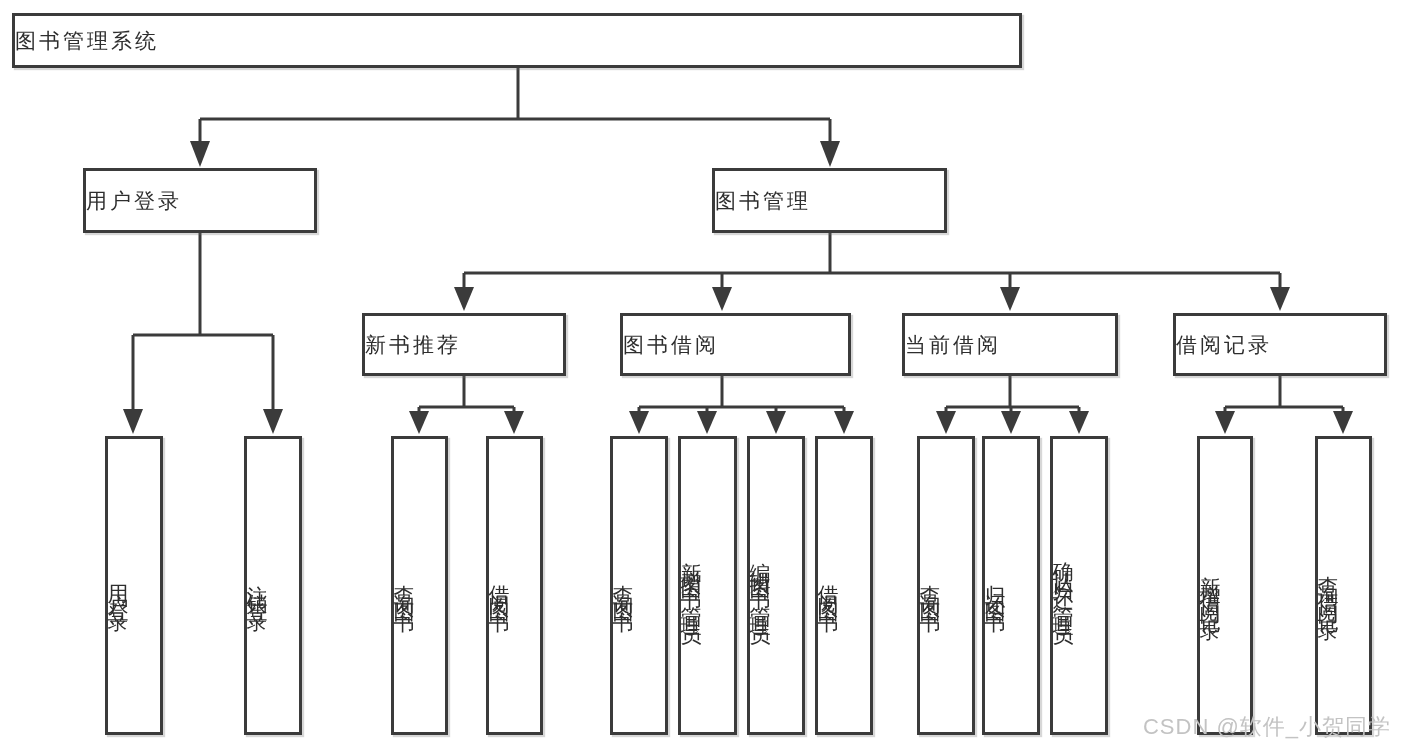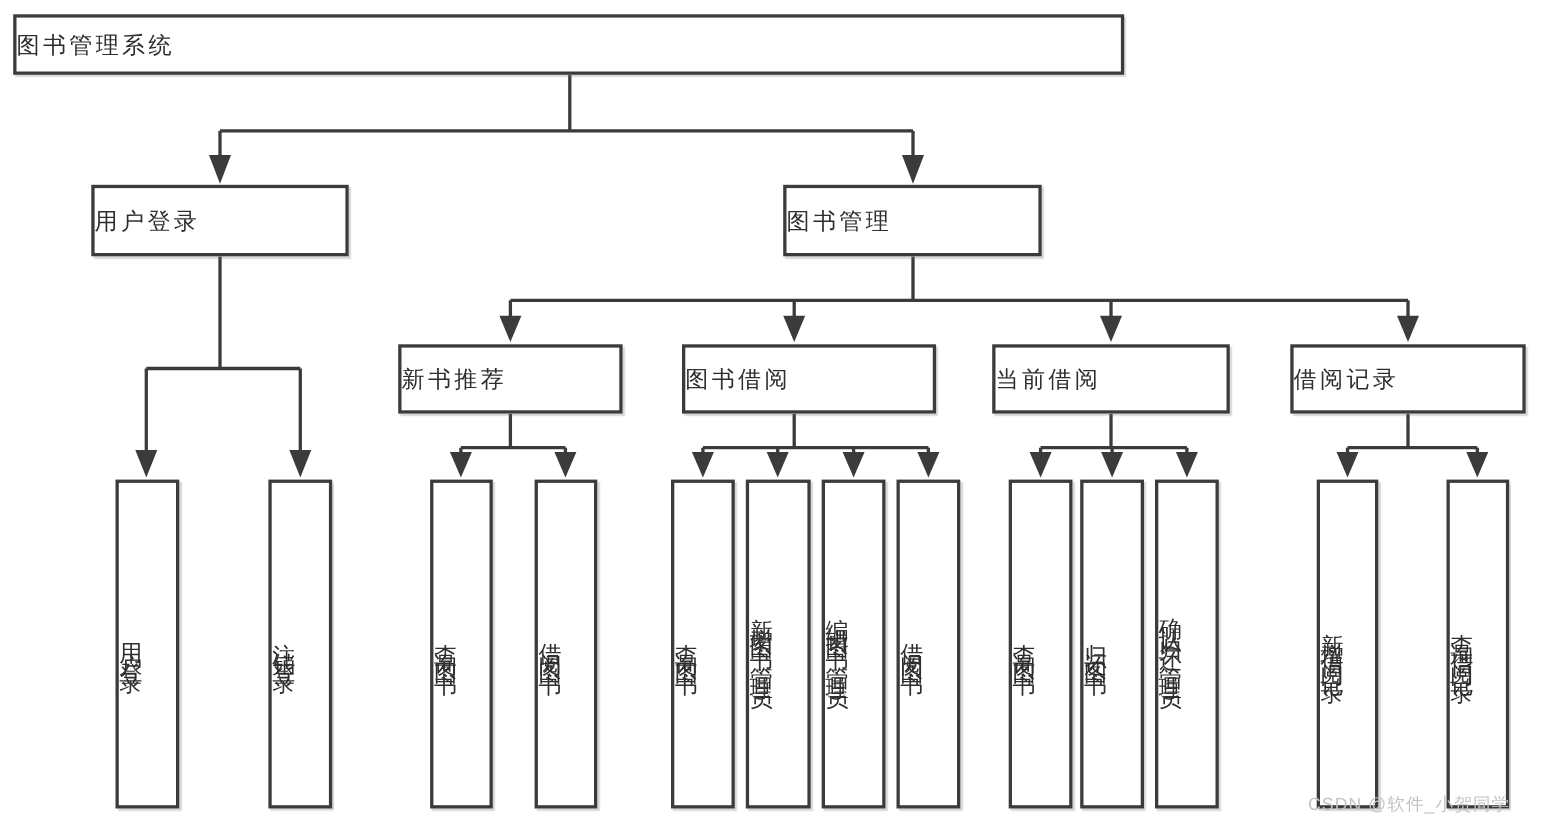--- a/index.html
+++ b/index.html
@@ -49,23 +49,23 @@
   }
   .leaf .v-label {
     writing-mode: vertical-rl;
     font-size: 21px;
     letter-spacing: 9px;
     line-height: 1;
     white-space: nowrap;
   }
   .watermark {
     position: absolute;
-    right: 32px;
+    right: 14px;
     bottom: 5px;
-    font-size: 16px;
+    font-size: 22px;
     letter-spacing: 1px;
     color: var(--watermark, #bdbdbd);
     z-index: 3;
     white-space: nowrap;
   }
 </style>
 </head>
 <body>
 
 <div class="canvas">

